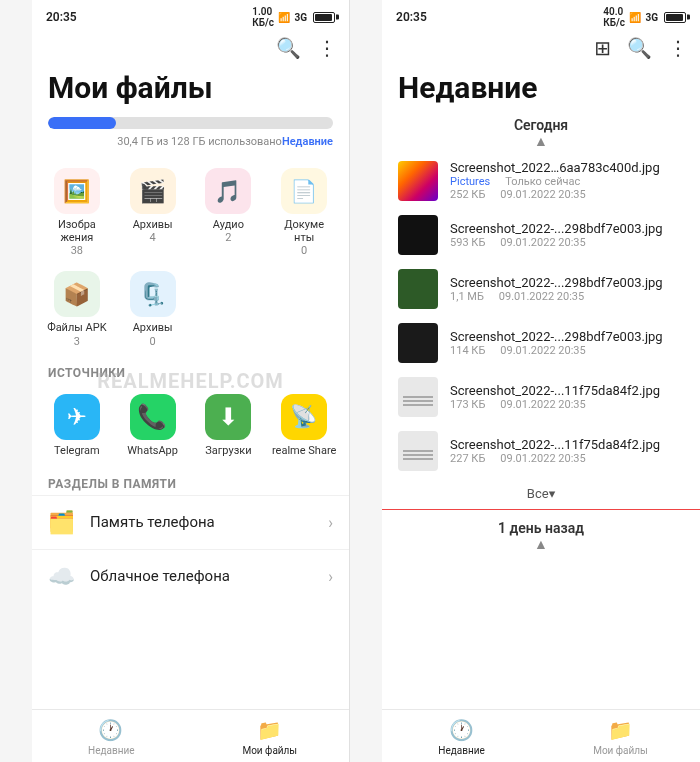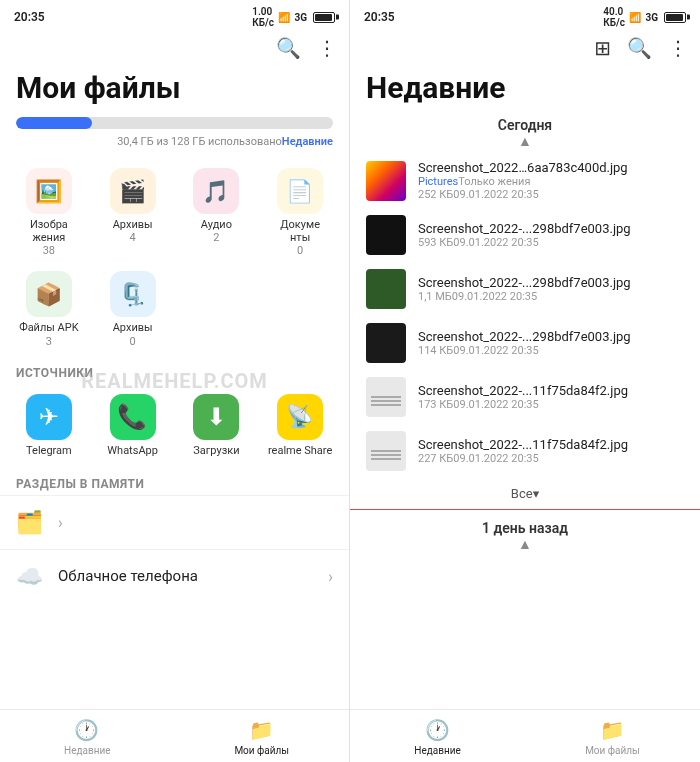--- a/index.html
+++ b/index.html
@@ -12,20 +12,21 @@
       overflow: hidden;
     }
     .panel {
       width: 350px;
       height: 762px;
       background: #fff;
       display: flex;
       flex-direction: column;
       overflow: hidden;
       position: relative;
+      margin-left: 32px;
     }
     .panel-left { border-right: 1px solid #e0e0e0; }
 
     
     .status-bar {
       display: flex;
       justify-content: space-between;
       align-items: center;
       padding: 6px 14px 4px;
       font-size: 12px;
@@ -291,21 +292,21 @@
       font-size: 13px;
       color: #222;
       white-space: nowrap;
       overflow: hidden;
       text-overflow: ellipsis;
     }
     .file-meta {
       font-size: 11px;
       color: #999;
       display: flex;
-      gap: 0;
+      gap: 15px;
     }
 
     .see-all-btn {
       display: flex;
       align-items: center;
       justify-content: center;
       padding: 8px;
       gap: 0;
       font-size: 13px;
       color: #555;
@@ -421,20 +422,21 @@
     </div>
     <div class="source-item">
       <div class="source-icon-circle realme-bg" style="color:#333;font-size:22px;">📡</div>
       <div class="source-label">realme Share</div>
     </div>
   </div>
 
   <div class="section-label">РАЗДЕЛЫ В ПАМЯТИ</div>
   <div class="memory-item">
     <span class="memory-icon">🗂️</span>
+    <span class="memory-label">Память телефона</span>
     <span class="chevron">›</span>
   </div>
   <div class="memory-item">
     <span class="memory-icon">☁️</span>
     <span class="memory-label">Облачное телефона</span>
     <span class="chevron">›</span>
   </div>
 
   <div class="bottom-nav">
     <div class="nav-item">
@@ -481,21 +483,21 @@
 
     <div class="file-item">
       <div class="file-thumb thumb-colorful" style="background:linear-gradient(135deg,#ffcc02,#ff6600,#cc0066,#6600cc); border-radius:4px;">
       </div>
       <div class="file-info">
         <div style="display:flex;align-items:center;gap:8px;">
           <span class="file-name">Screenshot_2022…6aa783c400d.jpg</span>
         </div>
         <div class="file-meta">
           <span style="color:#3a6ff7;">Pictures</span>
-          <span>Только жения</span>
+          <span>Только сейчас</span>
         </div>
         <div class="file-meta">
           <span>252 КБ</span>
           <span>09.01.2022 20:35</span>
         </div>
       </div>
     </div>
 
     <div class="file-item">
       <div class="file-thumb" style="background:#111;border-radius:4px;"></div>

